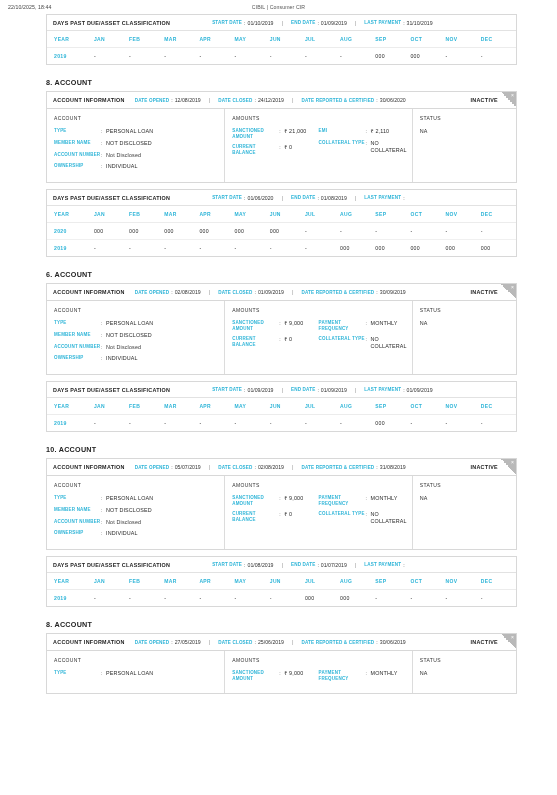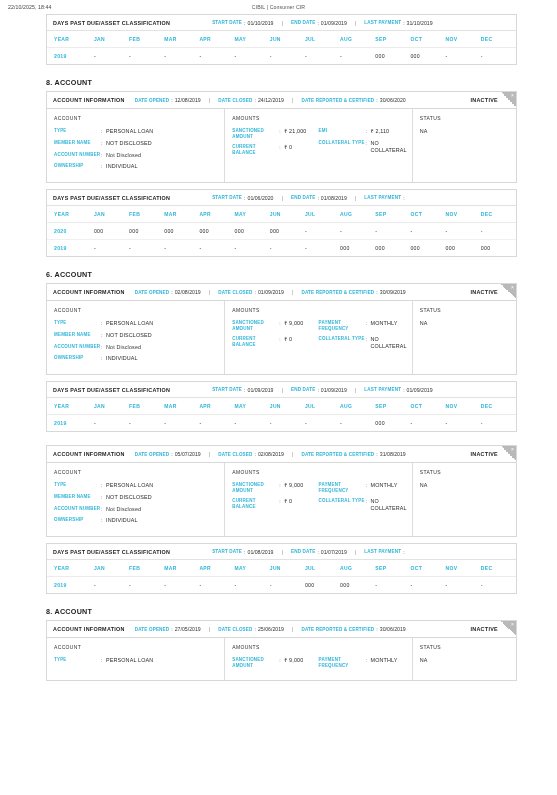--- a/index.html
+++ b/index.html
@@ -553,20 +553,21 @@
                 <td class="c-m dash">-</td>
                 <td class="c-m dash">-</td>
                 <td class="c-m dash">-</td>
               </tr>
             </tbody>
       </table>
     </div>
   </div>
 <div class="spacer-md"></div>
   <div class="acct-block">
+    <div class="acct-heading">10. ACCOUNT</div>
     <div class="card">
       <div class="info-bar">
         <span class="info-title">ACCOUNT INFORMATION</span>
         <span class="meta">
           <span class="meta-lbl">DATE OPENED</span>
           <span class="meta-val">:</span>
           <span class="meta-val">05/07/2019</span>
         </span>
         <span class="sep">|</span>
         <span class="meta">

